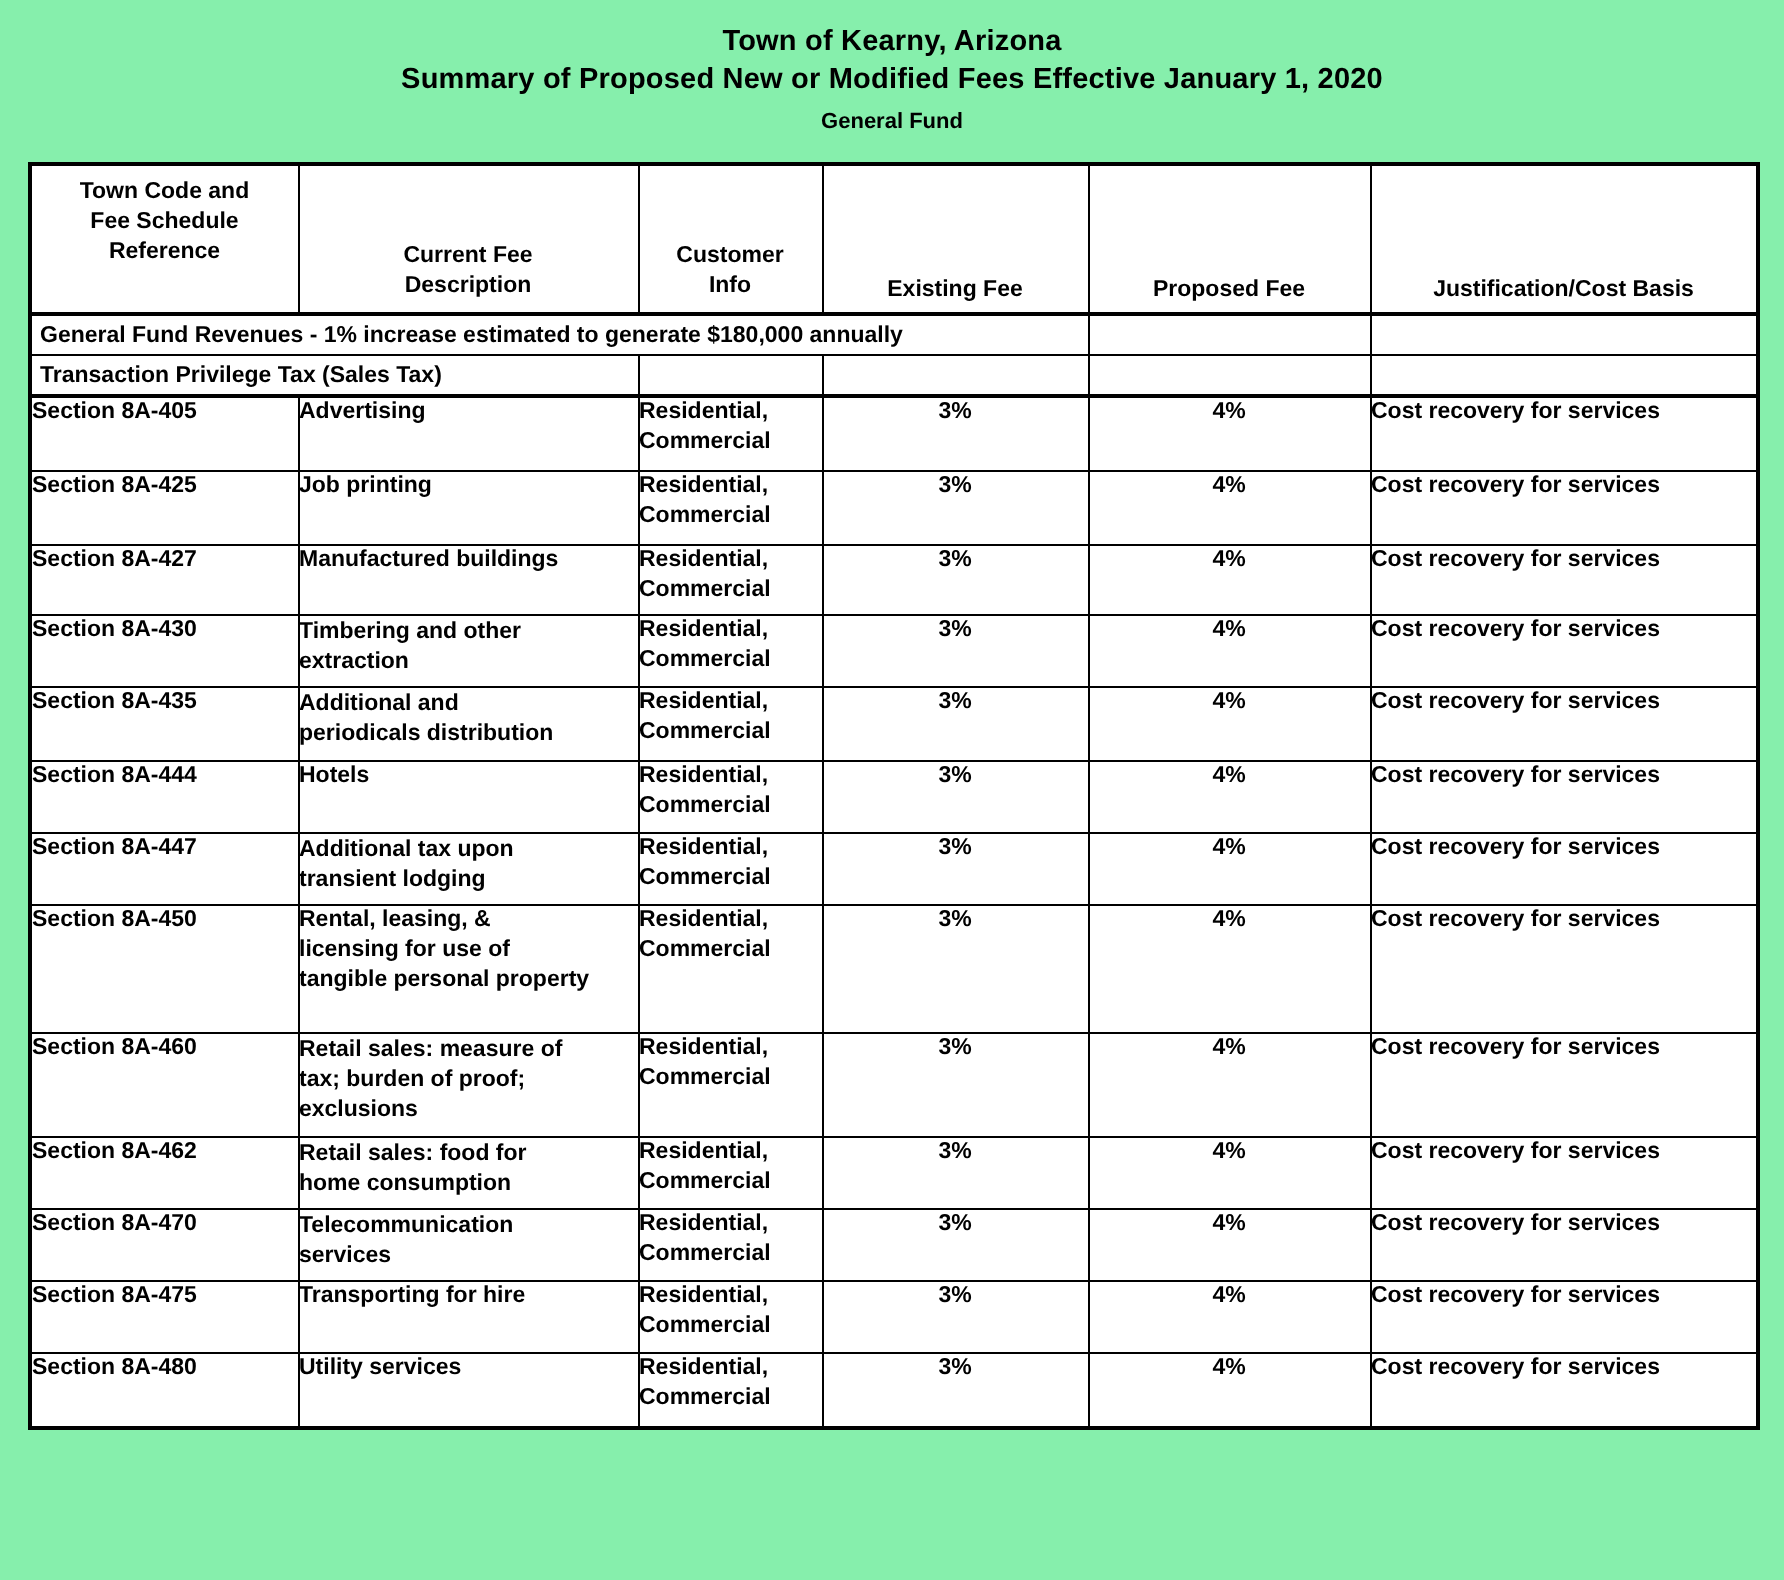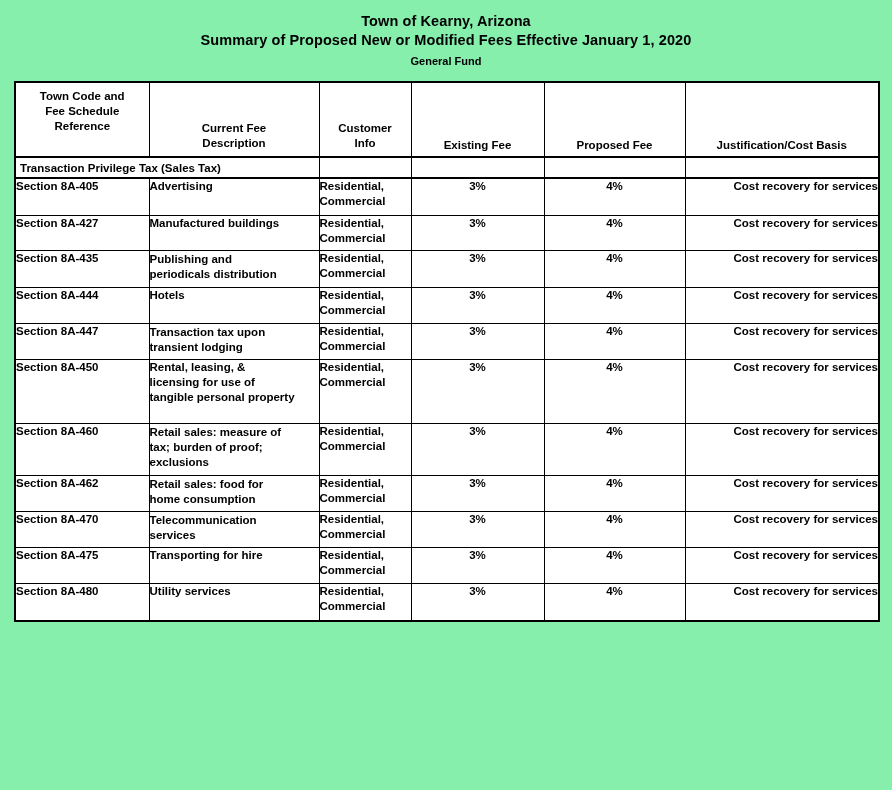--- a/index.html
+++ b/index.html
@@ -156,21 +156,21 @@
     line-height: 15px;
   }
   td.cell-fee {
     vertical-align: bottom;
     text-align: center;
     padding: 0 2px 4px 2px;
     line-height: 15px;
   }
   td.cell-just {
     vertical-align: bottom;
-    text-align: right;
+    text-align: left;
     padding: 0 4px 4px 4px;
     line-height: 15px;
   }
 
   .desc-line { display: block; }
 </style>
 </head>
 <body>
 
 <div class="page">
@@ -211,57 +211,89 @@
               <div>Customer</div>
               <div>Info</div>
             </div>
           </th>
           <th>Existing Fee</th>
           <th>Proposed Fee</th>
           <th>Justification/Cost Basis</th>
         </tr>
       </thead>
       <tbody id="table-body">
+          <tr class="banner-row banner-revenues">
+            <td colspan="4">General Fund Revenues - 1% increase estimated to generate $180,000 annually</td>
+            <td class="blank-cell">&nbsp;</td>
+            <td class="blank-cell">&nbsp;</td>
+          </tr>
           <tr class="banner-row banner-tpt">
             <td colspan="2">Transaction Privilege Tax (Sales Tax)</td>
             <td class="blank-cell">&nbsp;</td>
             <td class="blank-cell">&nbsp;</td>
             <td class="blank-cell">&nbsp;</td>
             <td class="blank-cell">&nbsp;</td>
           </tr>
           <tr class="data-row" style="height: 37px;">
             <td class="cell-section">Section 8A-405</td>
             <td class="cell-desc">
               <span class="desc-line">Advertising</span>
             </td>
             <td class="cell-cust">
               <span class="desc-line">Residential,</span>
               <span class="desc-line">Commercial</span>
             </td>
             <td class="cell-fee">3%</td>
             <td class="cell-fee">4%</td>
             <td class="cell-just">Cost recovery for services</td>
           </tr>
+          <tr class="data-row" style="height: 37px;">
+            <td class="cell-section">Section 8A-425</td>
+            <td class="cell-desc">
+              <span class="desc-line">Job printing</span>
+            </td>
+            <td class="cell-cust">
+              <span class="desc-line">Residential,</span>
+              <span class="desc-line">Commercial</span>
+            </td>
+            <td class="cell-fee">3%</td>
+            <td class="cell-fee">4%</td>
+            <td class="cell-just">Cost recovery for services</td>
+          </tr>
           <tr class="data-row" style="height: 35px;">
             <td class="cell-section">Section 8A-427</td>
             <td class="cell-desc">
               <span class="desc-line">Manufactured buildings</span>
             </td>
             <td class="cell-cust">
               <span class="desc-line">Residential,</span>
               <span class="desc-line">Commercial</span>
             </td>
             <td class="cell-fee">3%</td>
             <td class="cell-fee">4%</td>
             <td class="cell-just">Cost recovery for services</td>
           </tr>
+          <tr class="data-row" style="height: 36px;">
+            <td class="cell-section">Section 8A-430</td>
+            <td class="cell-desc top-align">
+              <span class="desc-line">Timbering and other</span>
+              <span class="desc-line">extraction</span>
+            </td>
+            <td class="cell-cust">
+              <span class="desc-line">Residential,</span>
+              <span class="desc-line">Commercial</span>
+            </td>
+            <td class="cell-fee">3%</td>
+            <td class="cell-fee">4%</td>
+            <td class="cell-just">Cost recovery for services</td>
+          </tr>
           <tr class="data-row" style="height: 37px;">
             <td class="cell-section">Section 8A-435</td>
             <td class="cell-desc top-align">
-              <span class="desc-line">Publishing and</span>
+              <span class="desc-line">Additional and</span>
               <span class="desc-line">periodicals distribution</span>
             </td>
             <td class="cell-cust">
               <span class="desc-line">Residential,</span>
               <span class="desc-line">Commercial</span>
             </td>
             <td class="cell-fee">3%</td>
             <td class="cell-fee">4%</td>
             <td class="cell-just">Cost recovery for services</td>
           </tr>
@@ -274,21 +306,21 @@
               <span class="desc-line">Residential,</span>
               <span class="desc-line">Commercial</span>
             </td>
             <td class="cell-fee">3%</td>
             <td class="cell-fee">4%</td>
             <td class="cell-just">Cost recovery for services</td>
           </tr>
           <tr class="data-row" style="height: 36px;">
             <td class="cell-section">Section 8A-447</td>
             <td class="cell-desc top-align">
-              <span class="desc-line">Transaction tax upon</span>
+              <span class="desc-line">Additional tax upon</span>
               <span class="desc-line">transient lodging</span>
             </td>
             <td class="cell-cust">
               <span class="desc-line">Residential,</span>
               <span class="desc-line">Commercial</span>
             </td>
             <td class="cell-fee">3%</td>
             <td class="cell-fee">4%</td>
             <td class="cell-just">Cost recovery for services</td>
           </tr>

